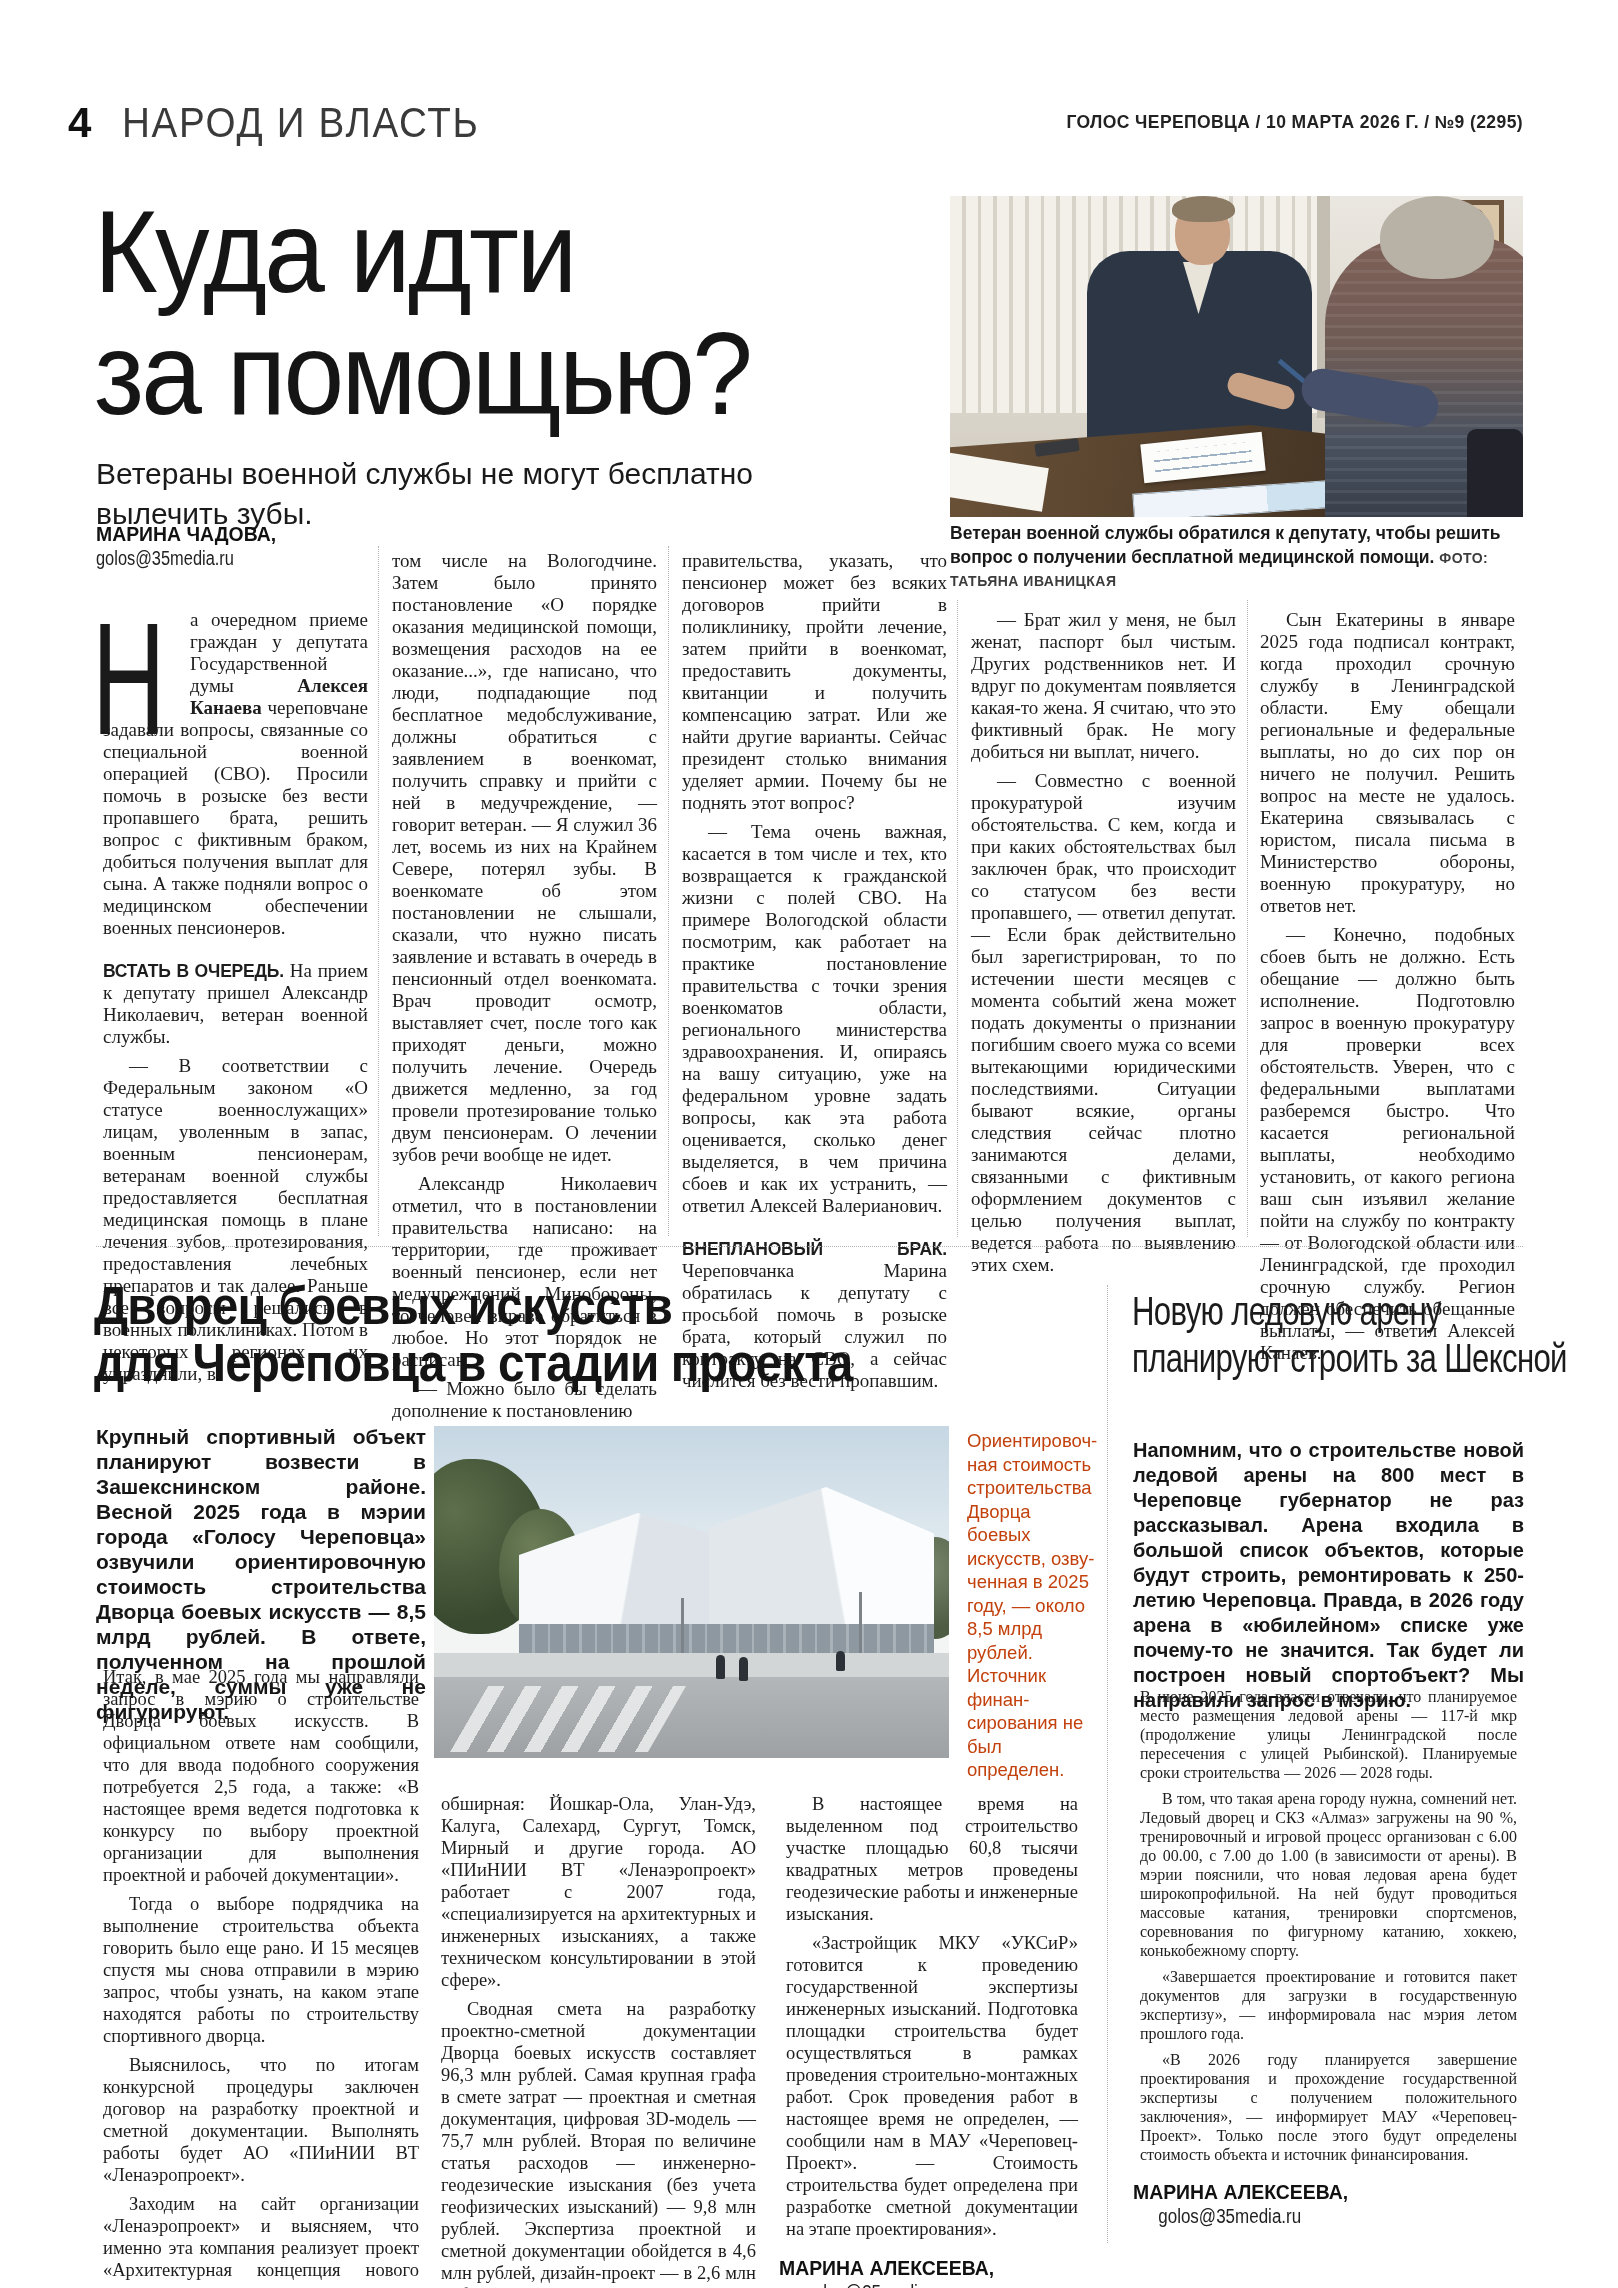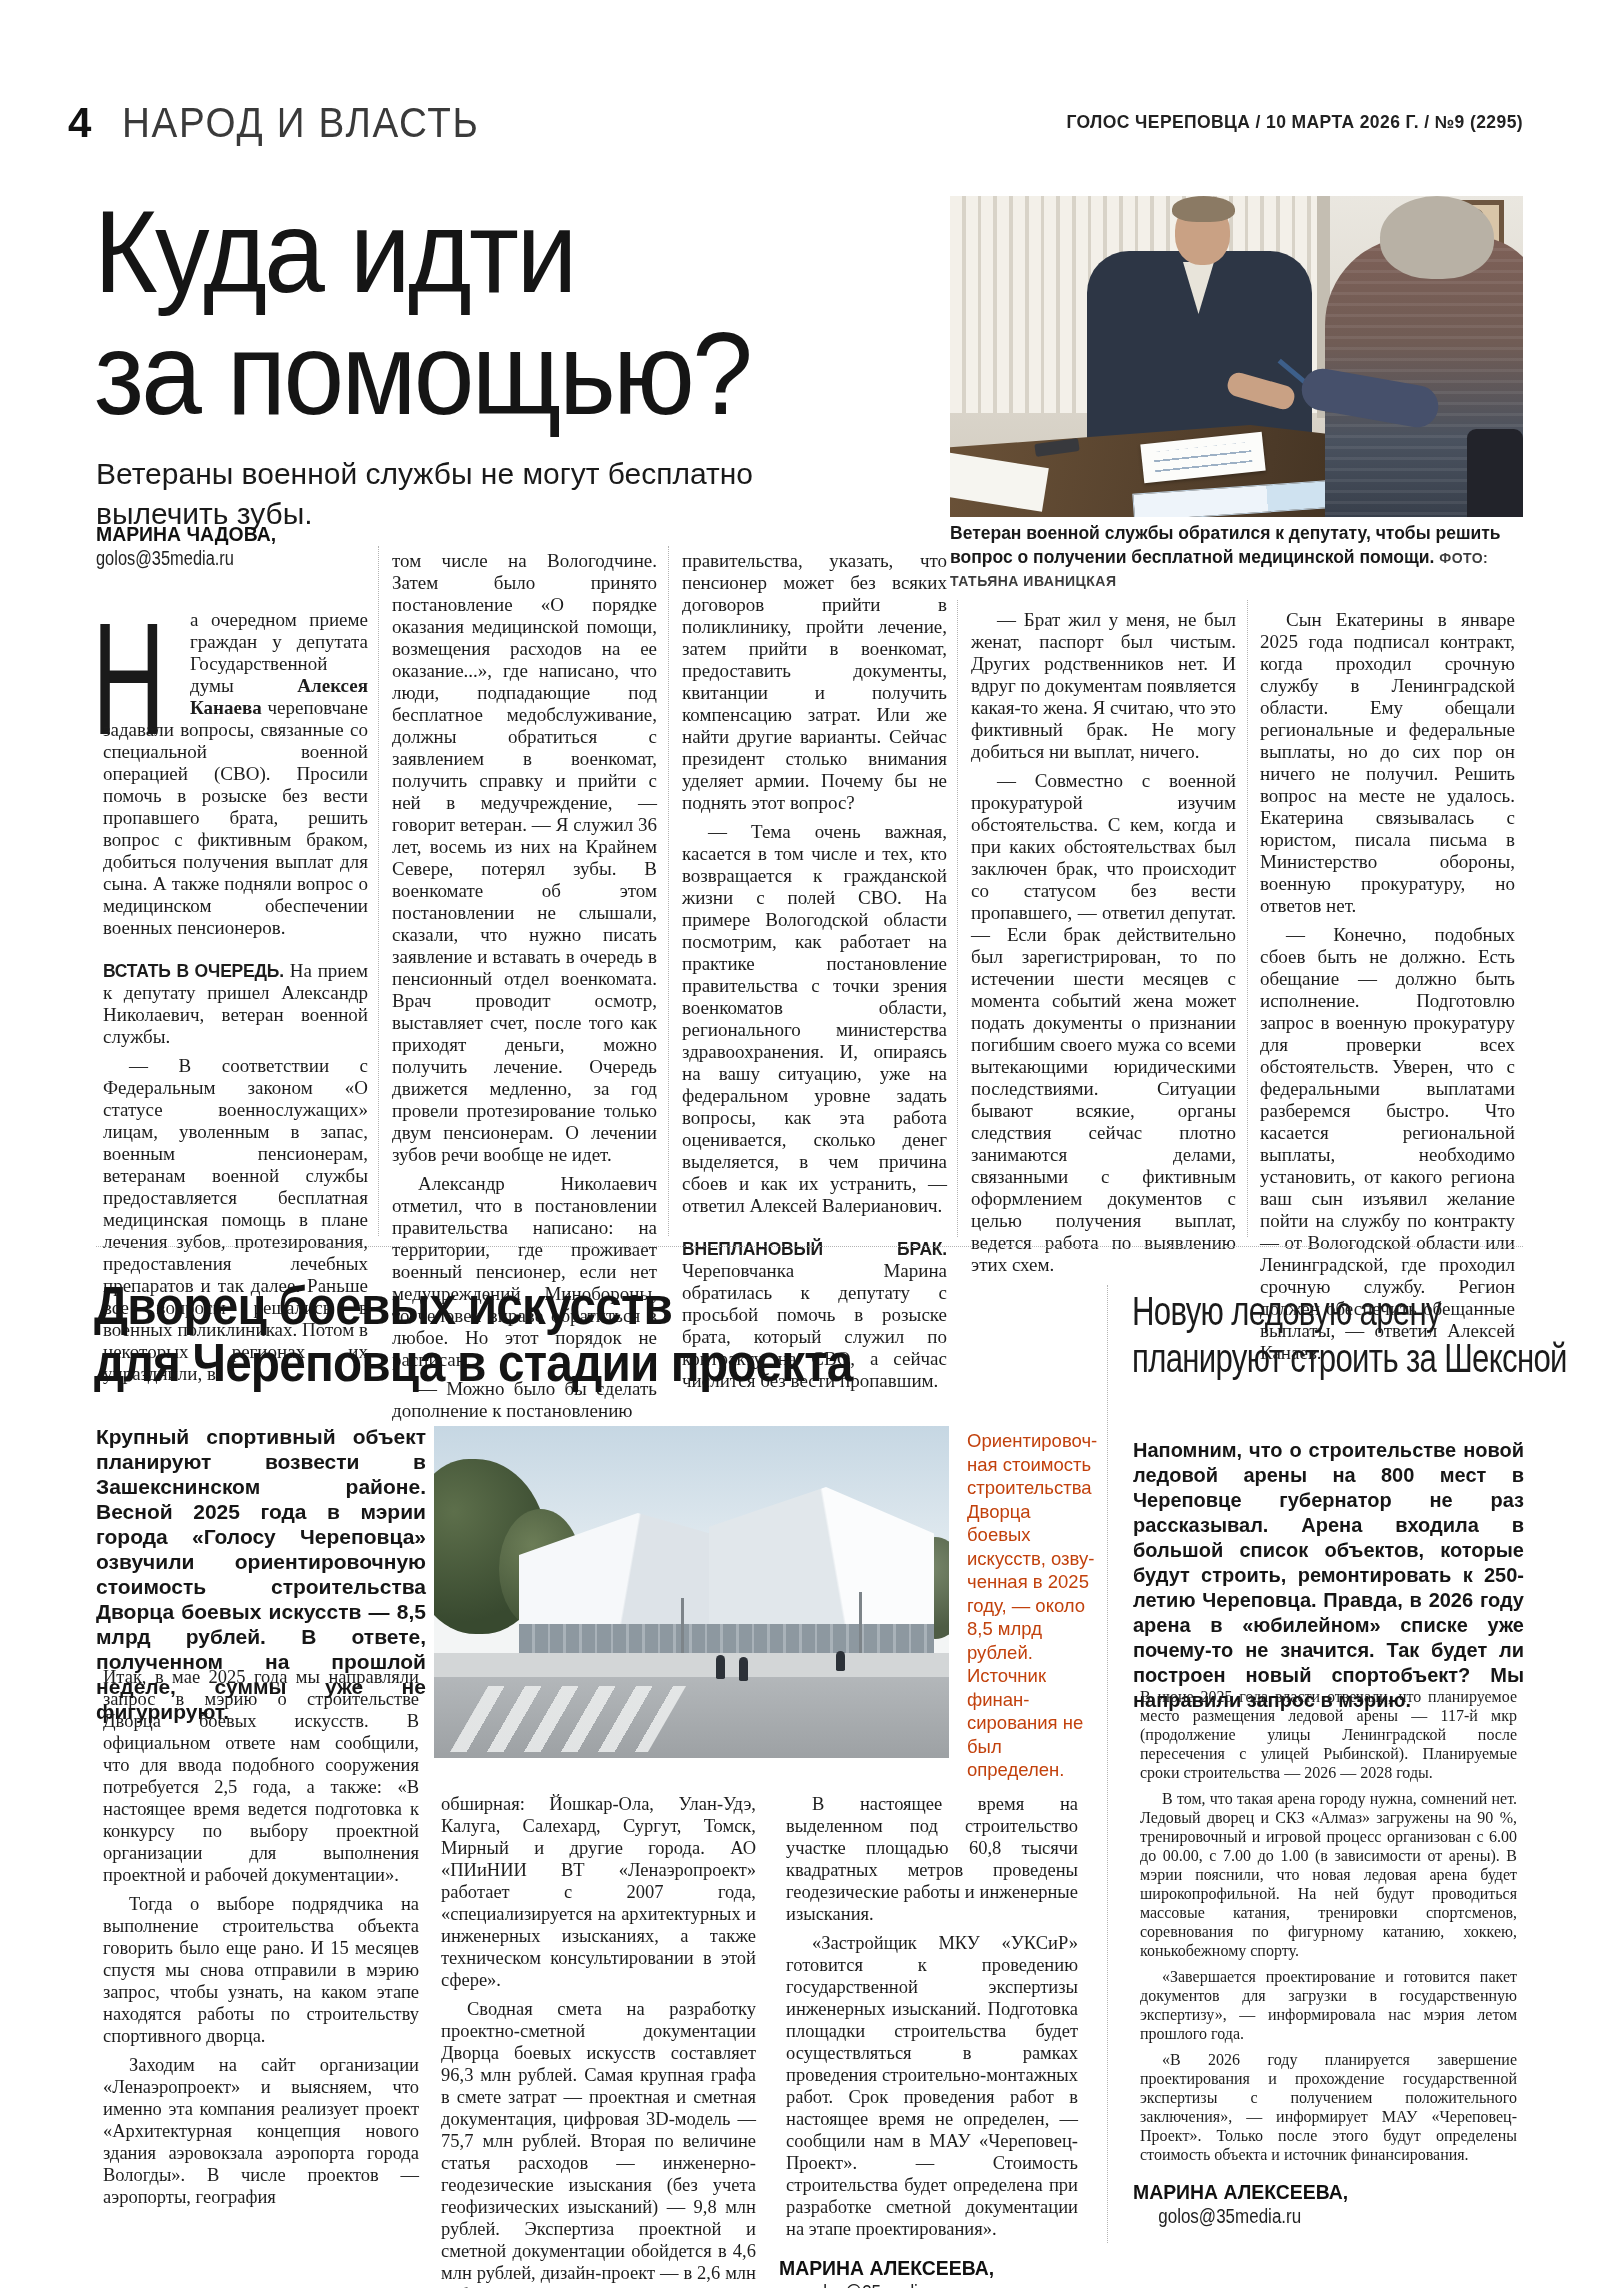--- a/index.html
+++ b/index.html
@@ -236,20 +236,21 @@
     <div class="abs r-person r-p1"></div>
     <div class="abs r-person r-p2"></div>
     <div class="abs r-person r-p3"></div>
   </div>
   <div class="abs sidecap">Ориентировоч­ная стоимость строительства Дворца боевых искусств, озву­ченная в 2025 году, — около 8,5 млрд рублей. Источник финан­сирования не был определен.</div>
 
   <div class="abs col body2 a2c1">
 
   <p><span>Итак, в мае 2025 года мы направляли запрос в мэрию о строительстве Дворца боевых искусств. В официальном ответе нам сообщили, что для ввода подобного сооружения потребуется 2,5 года, а также: «В настоящее время ведется подготовка к конкурсу по выбору проектной организации для выполнения проектной и рабочей документации».</span></p>
       <p class="ind"><span>Тогда о выборе подрядчика на выполнение строительства объекта говорить было еще рано. И 15 месяцев спустя мы снова отправили в мэрию запрос, чтобы узнать, на каком этапе находятся работы по строительству спортивного дворца.</span></p>
+      <p class="ind"><span>Выяснилось, что по итогам конкурсной процедуры заключен договор на разработку проектной и сметной документации. Выполнять работы будет АО «ПИиНИИ ВТ «Ленаэропроект».</span></p>
       <p class="ind"><span>Заходим на сайт организации «Ленаэропроект» и выясняем, что именно эта компания реализует проект «Архитектурная концепция нового здания аэровокзала аэропорта города Вологды». В числе проектов — аэропорты, география</span></p>
     </div>
   <div class="abs col body2 a2c2">
 
   <p><span>обширная: Йошкар-Ола, Улан-Удэ, Калуга, Салехард, Сургут, Томск, Мирный и другие города. АО «ПИиНИИ ВТ «Ленаэропроект» работает с 2007 года, «специализируется на архитектурных и инженерных изысканиях, а также техническом консультировании в этой сфере».</span></p>
       <p class="ind"><span>Сводная смета на разработку проектно-сметной документации Дворца боевых искусств составляет 96,3 млн рублей. Самая крупная графа в смете затрат — проектная и сметная документация, цифровая 3D-модель — 75,7 млн рублей. Вторая по величине статья расходов — инженерно-геодезические изыскания (без учета геофизических изысканий) — 9,8 млн рублей. Экспертиза проектной и сметной документации обойдется в 4,6 млн рублей, дизайн-проект — в 2,6 млн рублей.</span></p>
     </div>
   <div class="abs col body2 a2c3">
     <div>
 

